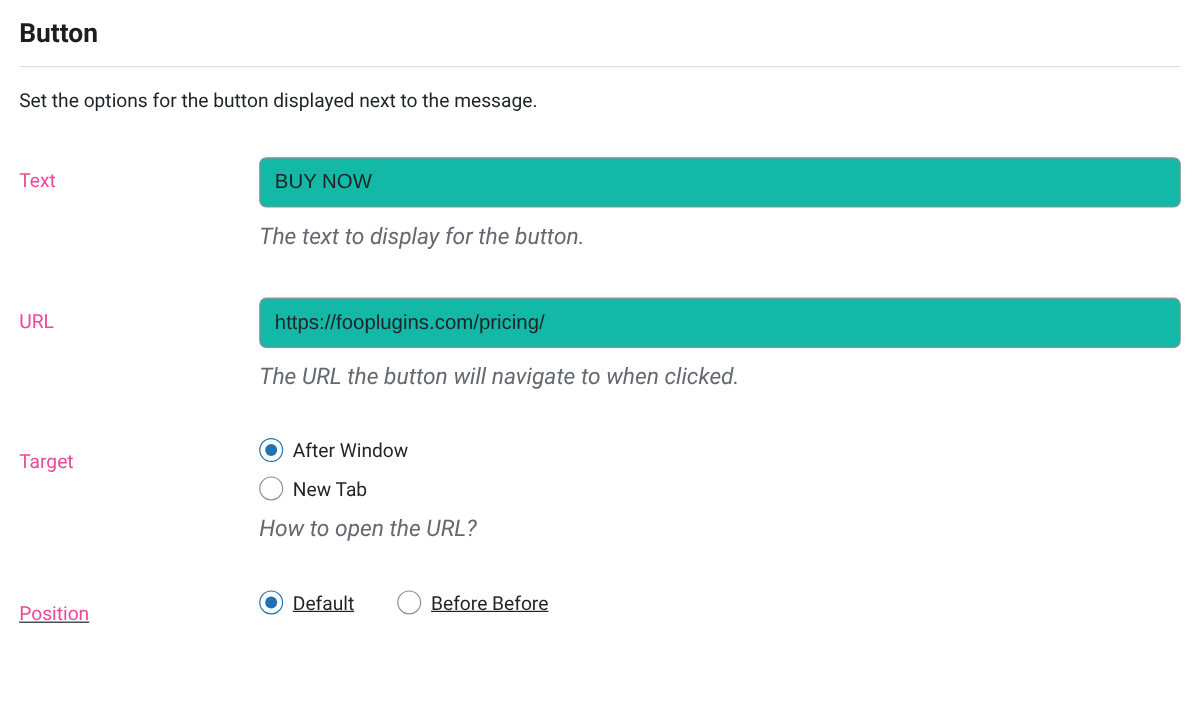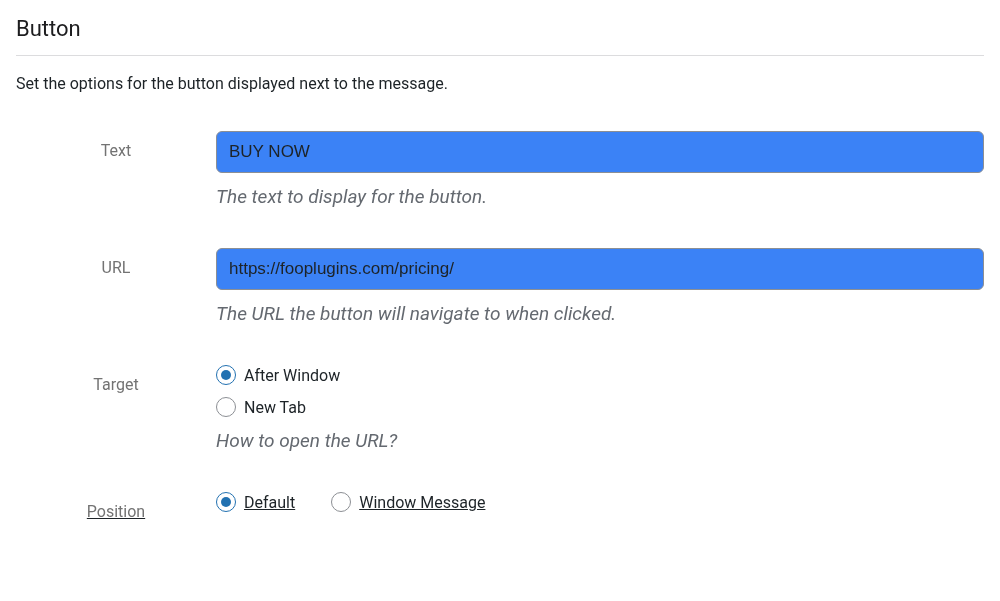--- a/index.html
+++ b/index.html
@@ -9,21 +9,21 @@
     }
     body {
       font-family: -apple-system, BlinkMacSystemFont, "Segoe UI", Roboto, Helvetica, Arial, sans-serif;
       background: #ffffff;
       color: #1d2327;
       padding: 16px;
       font-size: 15px;
     }
     .section-title {
       font-size: 22px;
-      font-weight: 400;
+      font-weight: 700;
       color: #1d1d1f;
       margin-bottom: 14px;
     }
     .divider {
       border: none;
       border-top: 1px solid #dcdcde;
       margin-bottom: 18px;
     }
     .section-description {
       font-size: 16px;
@@ -36,34 +36,33 @@
       margin-bottom: 40px;
     }
     .field-row:last-child {
       margin-bottom: 4px;
       text-decoration: underline;
     }
     .field-label {
       width: 200px;
       flex-shrink: 0;
       font-size: 16px;
-      color: #737373;
+      color: #ec4899;
       padding-top: 10px;
-      text-align: center;
     }
     .field-control {
       flex: 1;
     }
     .text-input {
       width: 100%;
       padding: 10px 12px;
       font-size: 17px;
       border: 1px solid #8c8f94;
       border-radius: 6px;
-      background: #3b82f6;
+      background: #14b8a6;
       color: #1d2327;
       box-shadow: 0 0 0 transparent;
       outline: none;
     }
     .help-text {
       margin-top: 12px;
       font-size: 19px;
       font-style: italic;
       color: #646970;
     }
@@ -167,17 +166,17 @@
       <label class="radio-option">
         <input type="radio" name="position" class="radio-native" checked="" style="">
         <span class="radio-custom checked">
             <span class="radio-dot"></span>
           </span>
         <span>Default</span>
       </label>
       <label class="radio-option">
         <input type="radio" name="position" class="radio-native" style="">
         <span class="radio-custom"></span>
-        <span>Window Message</span>
+        <span>Before Before</span>
       </label>
     </div>
   </div>
 </div>
 
 </body></html>

